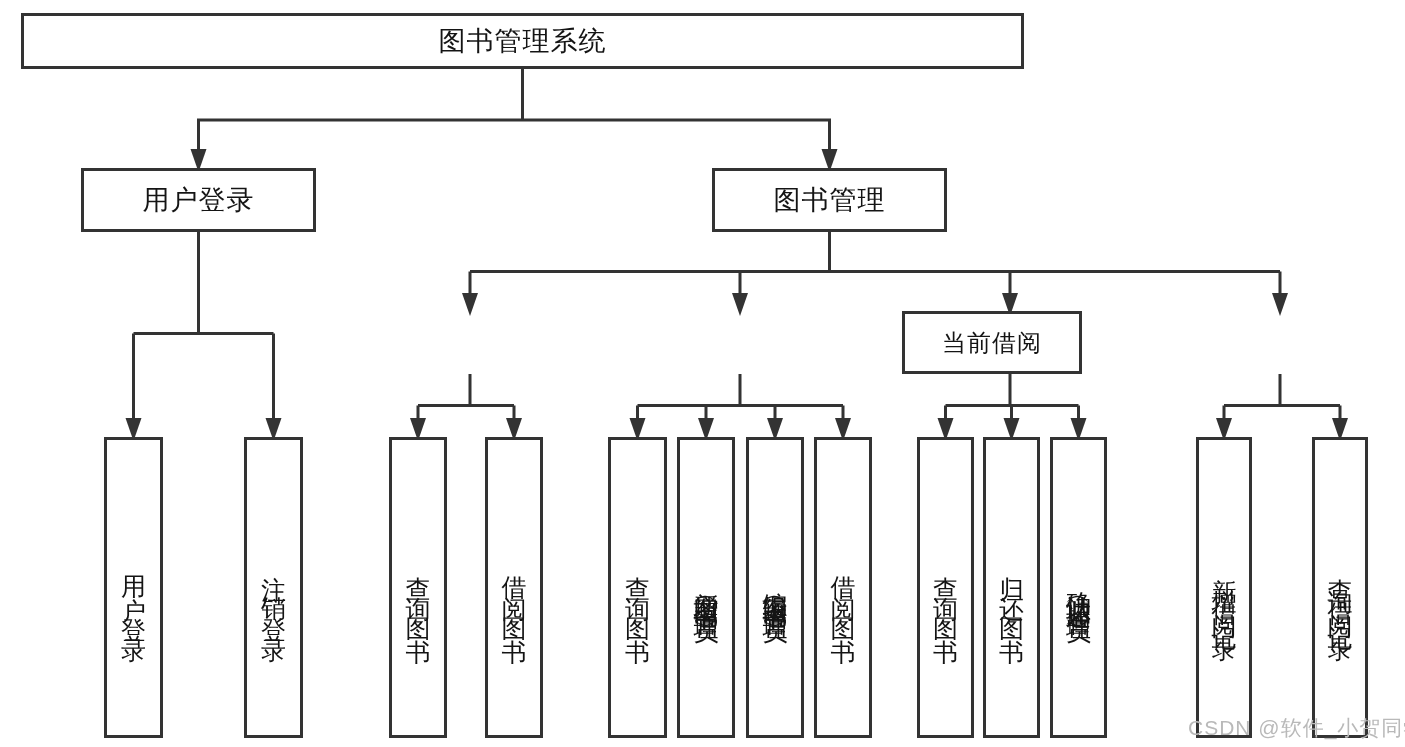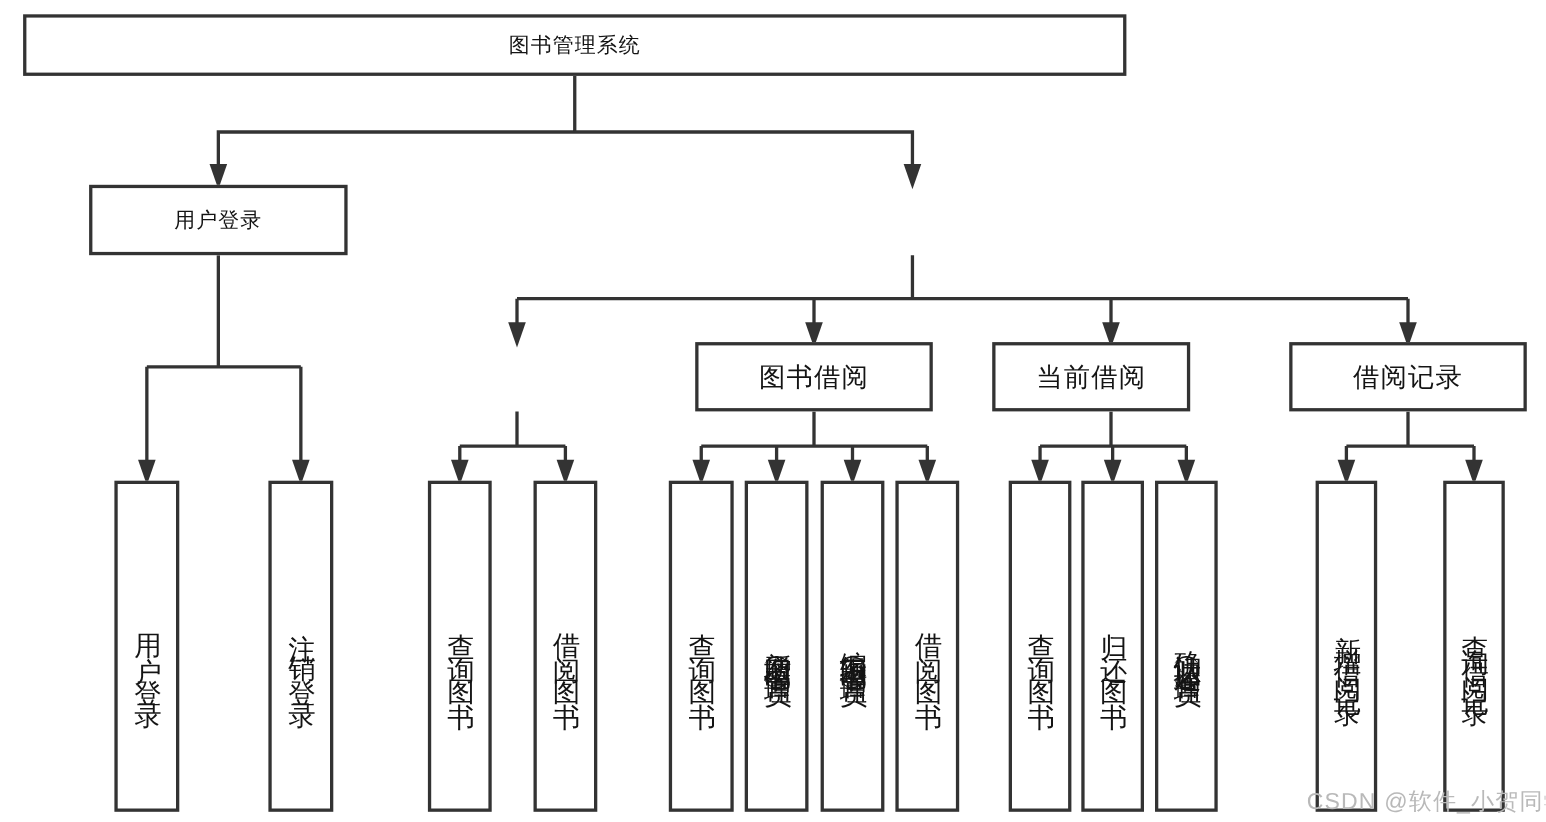--- a/index.html
+++ b/index.html
@@ -10,21 +10,21 @@
   }
   *{margin:0;padding:0;box-sizing:border-box;}
   html,body{width:1405px;height:747px;background:var(--background);overflow:hidden;
     font-family:"Liberation Sans","DejaVu Sans",sans-serif;}
   .stage{position:relative;width:1405px;height:747px;background:var(--background);}
   svg.wires{position:absolute;left:0;top:0;}
   svg.wires path{stroke:var(--line);stroke-width:3;fill:none;}
   svg.wires polygon{fill:var(--line);stroke:none;}
   .node{position:absolute;border:3px solid var(--line);background:#fff;
     display:flex;align-items:center;justify-content:center;color:var(--text);}
-  .node.root span,.node.l2 span{font-size:19px;letter-spacing:1px;}
+  .node.root span,.node.l2 span{font-size:27px;letter-spacing:1px;}
   .node.l3 span{font-size:24px;letter-spacing:1px;}
   .node span{white-space:nowrap;}
   .leaf .vtext{writing-mode:vertical-rl;text-orientation:mixed;font-size:25px;
     color:var(--text);line-height:1;}
   .watermark{position:absolute;left:1188px;top:714px;font-size:21px;
     color:var(--watermark);letter-spacing:1px;white-space:nowrap;}
 </style>
 </head>
 <body>
 
@@ -73,29 +73,26 @@
     </g>
   </svg>
 
   <div class="node root" style="left:21px;top:13px;width:1003px;height:56px">
     <span>图书管理系统</span>
   </div>
 
   <div class="node l2" style="left:81px;top:168px;width:235px;height:64px">
     <span>用户登录</span>
   </div>
+  <div class="node l2" style="left:712px;top:168px;width:235px;height:64px">
+    <span>图书管理</span>
+  </div>
 
-  <div class="node l3" style="left:632px;top:311px;width:216px;height:63px">
-    <span>图书借阅</span>
-  </div>
   <div class="node l3" style="left:902px;top:311px;width:180px;height:63px">
     <span>当前借阅</span>
-  </div>
-  <div class="node l3" style="left:1172px;top:311px;width:216px;height:63px">
-    <span>借阅记录</span>
   </div>
 
   <div class="node leaf" style="left:104px;top:437px;width:59px;height:301px">
     <span class="vtext" style="letter-spacing: 21px; margin-bottom: -21px;">用户登录</span>
   </div>
   <div class="node leaf" style="left:244px;top:437px;width:59px;height:301px">
     <span class="vtext" style="letter-spacing: 21px; margin-bottom: -21px;">注销登录</span>
   </div>
   <div class="node leaf" style="left:389px;top:437px;width:58px;height:301px">
     <span class="vtext" style="letter-spacing: 21px; margin-bottom: -21px;">查询图书</span>

